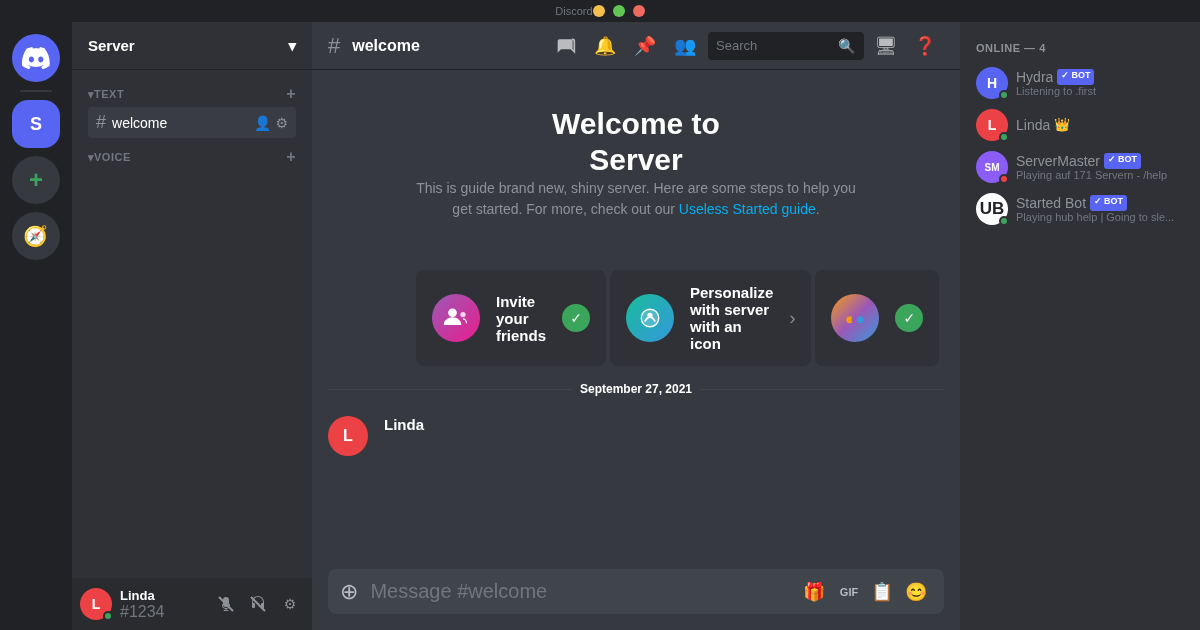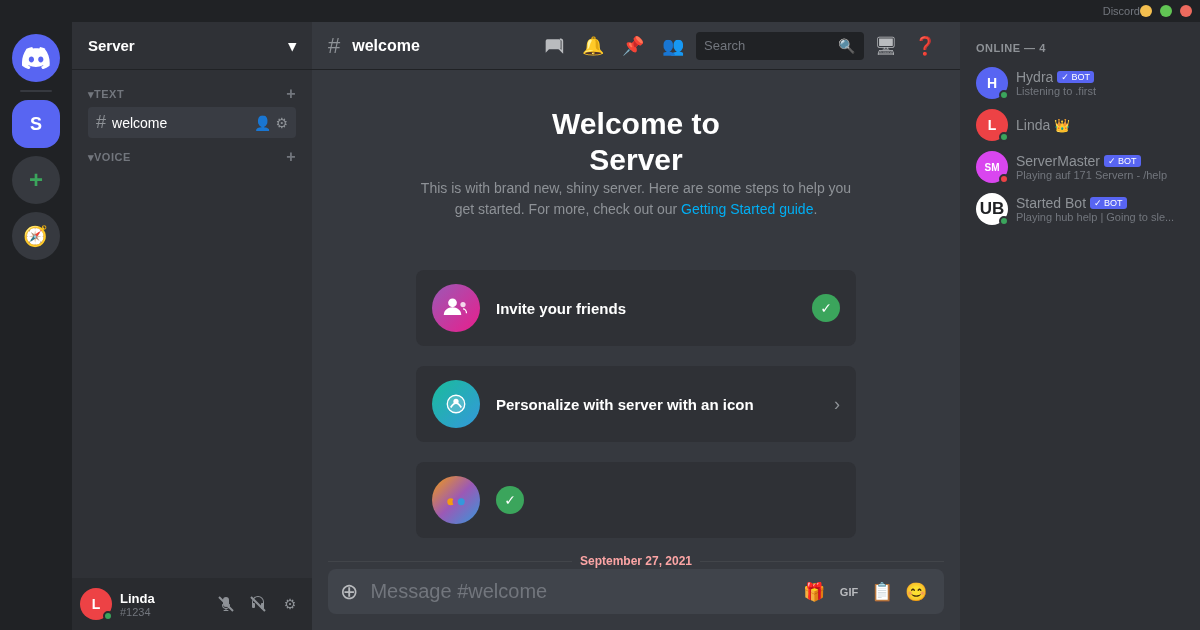--- a/index.html
+++ b/index.html
@@ -1,19 +1,19 @@
 <!DOCTYPE html>
 <html><head>
   <meta charset="utf-8">
   <style>
     * { box-sizing: border-box; margin: 0; padding: 0; }
     body { font-family: 'Segoe UI', Arial, sans-serif; background: #202225; color: #dcddde; width: 1200px; height: 630px; overflow: hidden; display: flex; flex-direction: column; }
 
     
-    .titlebar { height: 22px; background: #202225; display: flex; align-items: center; padding: 0 8px; justify-content: flex-end; -webkit-app-region: drag; flex-shrink: 0; }
+    .titlebar { height: 22px; background: #202225; display: flex; align-items: center; padding: 0 8px; justify-content: center; -webkit-app-region: drag; flex-shrink: 0; }
     .titlebar-title { font-size: 11px; color: #72767d; }
     .titlebar-controls { display: flex; gap: 8px; }
     .titlebar-btn { width: 12px; height: 12px; border-radius: 50%; cursor: pointer; }
     .titlebar-close { background: #ed6a5e; }
     .titlebar-min { background: #f4bf4f; }
     .titlebar-max { background: #61c554; }
 
     
     .app { display: flex; flex: 1; overflow: hidden; }
 
@@ -39,56 +39,56 @@
     .channel-name { flex: 1; }
     .channel-icons { display: flex; gap: 4px; opacity: 0; }
     .channel-item.active .channel-icons { opacity: 1; }
     .channel-icon-btn { color: #8e9297; font-size: 14px; cursor: pointer; }
 
     .user-panel { height: 52px; background: #292b2f; display: flex; align-items: center; padding: 0 8px; gap: 8px; flex-shrink: 0; }
     .user-avatar-sm { width: 32px; height: 32px; border-radius: 50%; background: #ed4245; display: flex; align-items: center; justify-content: center; color: white; font-size: 14px; font-weight: bold; position: relative; flex-shrink: 0; }
     .user-status-dot { position: absolute; bottom: -1px; right: -1px; width: 10px; height: 10px; border-radius: 50%; background: #3ba55c; border: 2px solid #292b2f; }
     .user-info { flex: 1; min-width: 0; }
     .user-name-sm { font-size: 13px; font-weight: 600; color: #fff; white-space: nowrap; overflow: hidden; text-overflow: ellipsis; }
-    .user-tag { font-size: 11px; color: #72767d; }
+    .user-tag { font-size: 16px; color: #72767d; }
     .user-controls { display: flex; gap: 4px; }
     .user-ctrl-btn { width: 28px; height: 28px; display: flex; align-items: center; justify-content: center; border-radius: 4px; cursor: pointer; color: #8e9297; font-size: 14px; }
 
     
     .main-content { flex: 1; display: flex; flex-direction: column; background: #36393f; overflow: hidden; }
 
     
     .channel-header { height: 48px; display: flex; align-items: center; padding: 0 16px; gap: 12px; border-bottom: 1px solid #202225; flex-shrink: 0; background: #36393f; }
     .channel-header-hash { font-size: 22px; color: #8e9297; font-weight: 300; }
     .channel-header-name { font-size: 16px; font-weight: 700; color: #fff; }
     .header-icons { margin-left: auto; display: flex; align-items: center; gap: 4px; }
     .header-icon-btn { width: 36px; height: 36px; display: flex; align-items: center; justify-content: center; border-radius: 4px; cursor: pointer; color: #b9bbbe; font-size: 18px; }
-    .search-bar { display: flex; align-items: center; background: #202225; border-radius: 4px; padding: 0 8px; width: 168px; height: 28px; gap: 6px; cursor: text; }
+    .search-bar { display: flex; align-items: center; background: #202225; border-radius: 4px; padding: 0 8px; width: 156px; height: 28px; gap: 6px; cursor: text; }
     .search-bar input { background: transparent; border: none; outline: none; color: #dcddde; font-size: 13px; width: 100%; }
     .search-bar input::placeholder { color: #72767d; }
     .search-icon { color: #72767d; font-size: 14px; }
 
     
     .messages-area { flex: 1; overflow-y: auto; padding: 16px; display: flex; flex-direction: column; }
     .welcome-section { display: flex; flex-direction: column; align-items: center; text-align: center; padding: 20px 0 30px 0; }
     .welcome-title { font-size: 30px; font-weight: 800; color: #fff; margin-bottom: 0; line-height: 1.2; }
     .welcome-desc { font-size: 14px; color: #8e9297; line-height: 1.5; max-width: 440px; }
     .welcome-link { color: #00aff4; cursor: pointer; text-decoration: none; }
 
-    .task-list { display: flex; flex-direction: column; gap: 20px; width: 100%; max-width: 440px; margin: 20px auto 0; }
+    .task-list { display: flex; flex-direction: row; gap: 4px; width: 100%; max-width: 440px; margin: 20px auto 0; }
     .task-item { display: flex; align-items: center; gap: 16px; background: #2f3136; border-radius: 8px; padding: 14px 16px; cursor: pointer; transition: background 0.1s; }
     .task-icon-wrapper { width: 48px; height: 48px; border-radius: 50%; display: flex; align-items: center; justify-content: center; font-size: 22px; flex-shrink: 0; overflow: hidden; }
     .task-icon-invite { background: linear-gradient(135deg, #9b59b6, #e91e8c); }
     .task-icon-personalize { background: linear-gradient(135deg, #1abc9c, #3498db); }
     .task-icon-message { background: linear-gradient(135deg, #f39c12, #9b59b6, #3498db); }
     .task-text { flex: 1; font-size: 15px; font-weight: 600; color: #fff; }
     .task-check { width: 28px; height: 28px; border-radius: 50%; background: #3ba55c; display: flex; align-items: center; justify-content: center; color: white; font-size: 14px; flex-shrink: 0; }
     .task-arrow { color: #8e9297; font-size: 18px; flex-shrink: 0; }
 
-    .date-separator { display: flex; align-items: center; margin: 16px 0; color: #fca5a5; font-size: 12px; font-weight: 600; gap: 8px; }
+    .date-separator { display: flex; align-items: center; margin: 16px 0; color: #ffffff; font-size: 12px; font-weight: 600; gap: 8px; }
     .date-line { flex: 1; height: 1px; background: #42454a; }
 
     .message { display: flex; gap: 16px; padding: 4px 0; }
     .message-avatar { width: 40px; height: 40px; border-radius: 50%; background: #ed4245; display: flex; align-items: center; justify-content: center; color: white; font-size: 16px; font-weight: bold; flex-shrink: 0; }
     .message-content { flex: 1; }
     .message-header { display: flex; align-items: baseline; gap: 8px; margin-bottom: 4px; }
     .message-author { font-size: 15px; font-weight: 600; color: #fff; }
 
     
     .message-input-area { padding: 0 16px 16px; flex-shrink: 0; }
@@ -103,23 +103,23 @@
     .members-sidebar { width: 240px; background: #2f3136; flex-shrink: 0; overflow-y: auto; padding: 16px 8px; }
     .members-group-title { font-size: 11px; font-weight: 700; text-transform: uppercase; color: #8e9297; letter-spacing: 0.5px; padding: 4px 8px 8px; }
     .member-item { display: flex; align-items: center; gap: 8px; padding: 5px 8px; border-radius: 4px; cursor: pointer; }
     .member-avatar { width: 32px; height: 32px; border-radius: 50%; display: flex; align-items: center; justify-content: center; font-size: 14px; font-weight: bold; color: white; flex-shrink: 0; position: relative; }
     .member-status { position: absolute; bottom: -1px; right: -1px; width: 10px; height: 10px; border-radius: 50%; border: 2px solid #2f3136; }
     .member-status.online { background: #3ba55c; }
     .member-status.dnd { background: #ed4245; }
     .member-info { flex: 1; min-width: 0; }
     .member-name { font-size: 14px; font-weight: 500; color: #8e9297; white-space: nowrap; overflow: hidden; text-overflow: ellipsis; }
     .member-activity { font-size: 11px; color: #72767d; white-space: nowrap; overflow: hidden; text-overflow: ellipsis; }
-    .bot-badge { background: #5865f2; color: white; font-size: 9px; font-weight: 400; padding: 1px 4px; border-radius: 3px; margin-left: 4px; }
+    .bot-badge { background: #5865f2; color: white; font-size: 9px; font-weight: 700; padding: 1px 4px; border-radius: 3px; margin-left: 4px; }
     .crown-badge { color: #f0a232; font-size: 13px; margin-left: 4px; }
-    .member-name-row { display: flex; align-items: center; }
+    .member-name-row { display: flex; }
   </style>
 </head>
 <body>
 
 <div class="titlebar">
   <span class="titlebar-title">Discord</span>
   <div class="titlebar-controls">
     <div class="titlebar-btn titlebar-min"></div>
     <div class="titlebar-btn titlebar-max"></div>
     <div class="titlebar-btn titlebar-close"></div>
@@ -219,22 +219,22 @@
         <div class="header-icon-btn" title="Inbox">🖥</div>
         <div class="header-icon-btn" title="Help">❓</div>
       </div>
     </div>
 
     <div class="messages-area">
 
       <div class="welcome-section">
         <div class="welcome-title">Welcome to<br>Server</div>
         <div class="welcome-desc">
-          <span>This is with brand new, shiny server. Here are some steps to help you get started. For more, check out our</span>
-          <a class="welcome-link" href="#">Getting Started guide</a>.
+          <span>This is guide brand new, shiny server. Here are some steps to help you get started. For more, check out our</span>
+          <a class="welcome-link" href="#">Useless Started guide</a>.
         </div>
       </div>
 
       <div class="task-list">
 
         <div class="task-item">
           <div class="task-icon-wrapper task-icon-invite">
             <svg width="28" height="28" viewBox="0 0 32 32" fill="white">
               <circle cx="12" cy="10" r="5" fill="white"></circle>
               <path d="M2 24c0-5.5 4.5-9 10-9s10 3.5 10 9" fill="white"></path>
@@ -326,21 +326,21 @@
       </div>
       <div class="member-info">
         <div class="member-name-row">
           <span class="member-name">Linda</span>
           <span class="crown-badge">👑</span>
         </div>
       </div>
     </div>
 
     <div class="member-item">
-      <div class="member-avatar" style="background:#d946ef; font-size:10px;">
+      <div class="member-avatar" style="background:#8b5cf6; font-size:10px;">
         SM
         <div class="member-status dnd"></div>
       </div>
       <div class="member-info">
         <div class="member-name-row">
           <span class="member-name">ServerMaster</span>
           <span class="bot-badge">✓ BOT</span>
         </div>
         <div class="member-activity">Playing auf 171 Servern - /help</div>
       </div>

